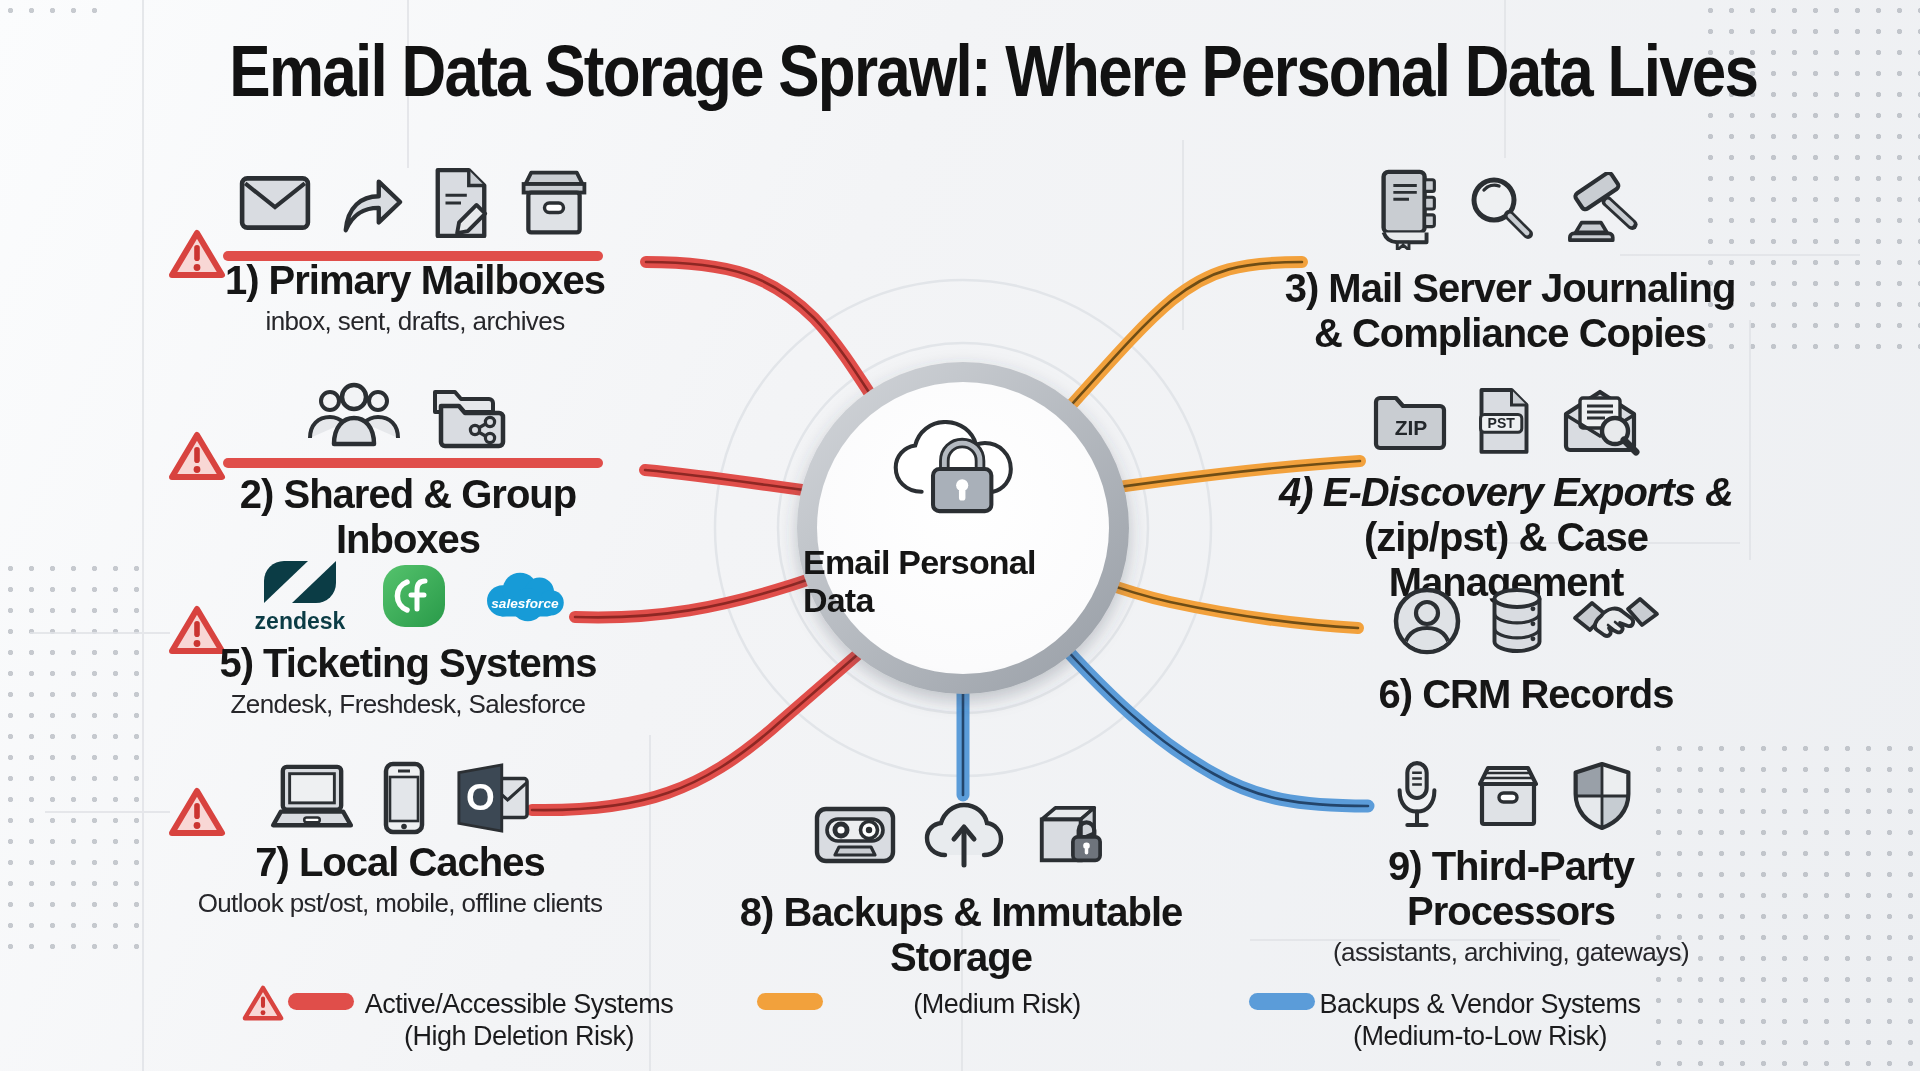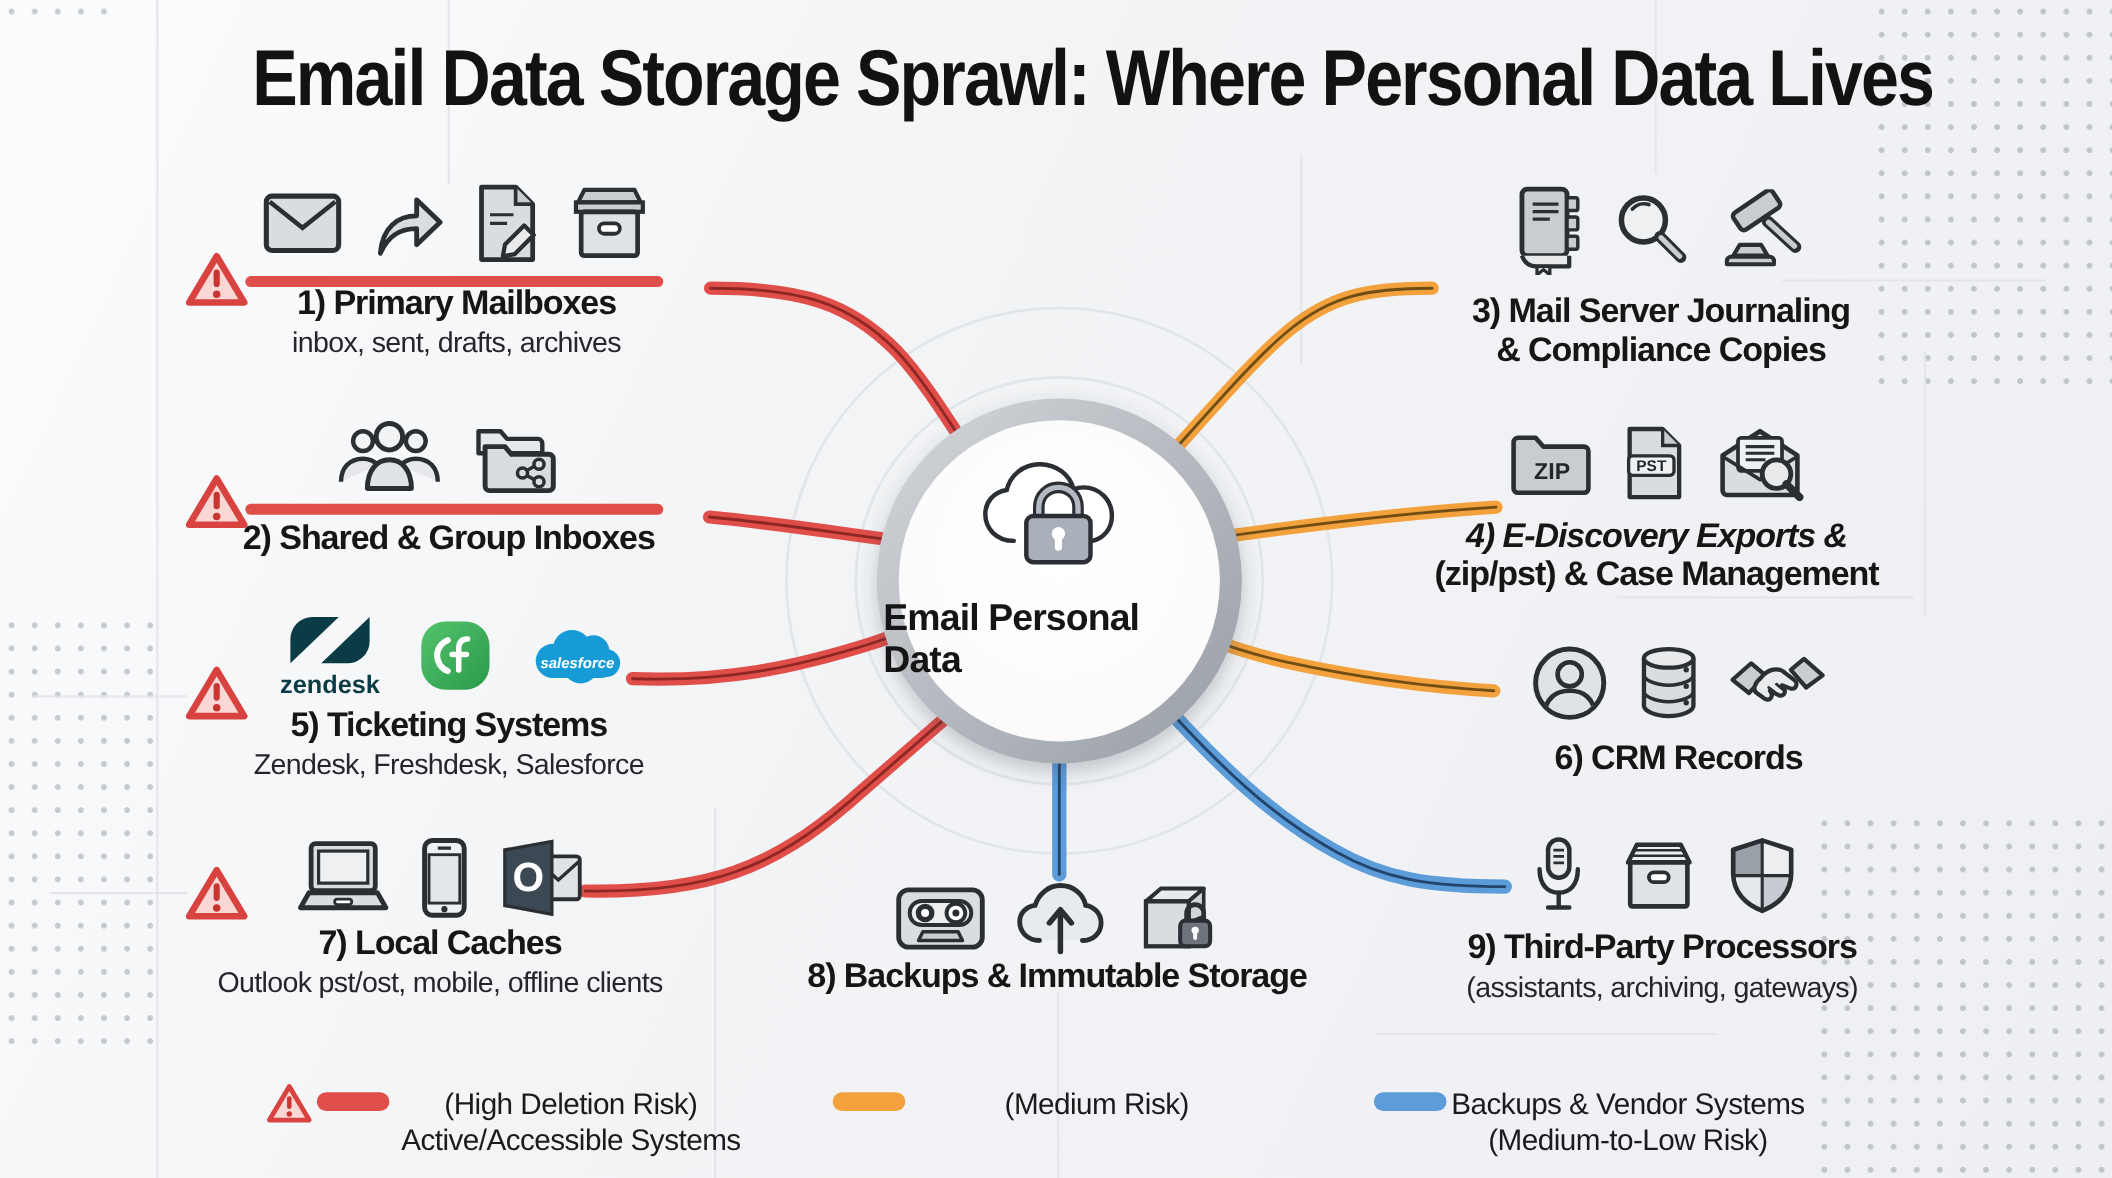--- a/index.html
+++ b/index.html
@@ -3,21 +3,21 @@
 <meta charset="utf-8">
 <style>
   html,body{margin:0;padding:0;background:#e9ebee;font-family:"Liberation Sans",sans-serif;}
   #canvas{position:relative;width:1920px;height:1071px;overflow:hidden;
           background:linear-gradient(115deg,#fbfcfd 0%,#f3f4f6 40%,#edeff2 100%);}
   .dots{position:absolute;background-image:radial-gradient(circle,rgba(148,154,163,.5) 2.3px,transparent 3px);
         background-size:21px 21px;pointer-events:none;}
   #overlay{position:absolute;left:0;top:0;z-index:2;pointer-events:none;}
   .node{position:absolute;text-align:center;z-index:3;}
   .icons{display:flex;justify-content:center;align-items:center;gap:24px;}
-  .node-title{font-weight:700;font-size:31px;letter-spacing:-1px;color:#161616;line-height:1.12;}
+  .node-title{font-weight:700;font-size:40px;letter-spacing:-1px;color:#161616;line-height:1.12;}
   .node-sub{font-size:26px;color:#26262a;letter-spacing:-0.6px;line-height:1.18;margin-top:3px;}
   .warn{position:absolute;z-index:3;}
   #title{position:absolute;left:0;top:30px;width:1920px;text-align:center;z-index:3;
          font-weight:800;font-size:72px;color:#121212;letter-spacing:-2px;margin-left:33px;}
   #title span{display:inline-block;transform:scaleX(.86);transform-origin:center;}
   #hub-icon{position:absolute;left:886px;top:420px;z-index:4;}
   #hub-label{position:absolute;left:803px;top:543px;width:320px;z-index:4;
              font-weight:700;font-size:34px;letter-spacing:-0.8px;color:#151515;line-height:1.12;}
   .legend-text{position:absolute;z-index:3;text-align:center;font-size:27px;letter-spacing:-0.5px;
                color:#1b1b1d;line-height:1.2;width:330px;}
@@ -382,32 +382,32 @@
       <svg width="80" height="70" viewBox="0 0 80 72">
         <path d="M12,20 L26,8 H66 L52,20 Z" fill="#e8eaec" stroke="#2b2f33" stroke-width="3.8" stroke-linejoin="round"></path>
         <path d="M66,8 V34 L52,40 V20 Z" fill="#d0d4d9" stroke="#2b2f33" stroke-width="3.4" stroke-linejoin="round"></path>
         <rect x="12" y="20" width="40" height="42" fill="#d9dce1" stroke="#2b2f33" stroke-width="4"></rect>
         <path d="M50,38 V31 A8,8 0 0 1 66,31 V38" fill="none" stroke="#2b2f33" stroke-width="4.4"></path>
         <rect x="44" y="38" width="28" height="24" rx="5" fill="#6e747c" stroke="#2b2f33" stroke-width="3.8"></rect>
         <circle cx="58" cy="47" r="3.4" fill="#ffffff"></circle>
           <rect x="56.2" y="49" width="3.6" height="7" rx="1.8" fill="#ffffff"></rect>
       </svg>
     </div>
-    <div class="node-title" style="margin-top:0;">8) Backups &amp; Immutable Storage</div>
+    <div class="node-title" style="margin-top:20px;">8) Backups &amp; Immutable Storage</div>
   </div>
 
   <svg class="warn" style="left:242px;top:984px;" width="42" height="38" viewBox="0 0 58 52">
     <polygon points="29,5 54,47 4,47" fill="#f8d7d5" stroke="#d8433f" stroke-width="6" stroke-linejoin="round"></polygon>
     <rect x="26.2" y="17" width="5.6" height="16" rx="2.8" fill="#cb3531"></rect>
       <circle cx="29" cy="39.5" r="3.4" fill="#cb3531"></circle>
   </svg>
   <div class="pill" style="left:288px;top:993px;background:#E04E4A;"></div>
   <div class="legend-text" style="left:354px;top:988px;">
+    <div>Active/Accessible Systems</div>
     <div>(High Deletion Risk)</div>
-    <div>Active/Accessible Systems</div>
   </div>
 
   <div class="pill" style="left:757px;top:993px;background:#F2A13C;"></div>
   <div class="legend-text" style="left:832px;top:988px;">
     <div>(Medium Risk)</div>
   </div>
 
   <div class="pill" style="left:1249px;top:993px;background:#5B9CD9;"></div>
   <div class="legend-text" style="left:1315px;top:988px;">
     <div>Backups &amp; Vendor Systems</div>

